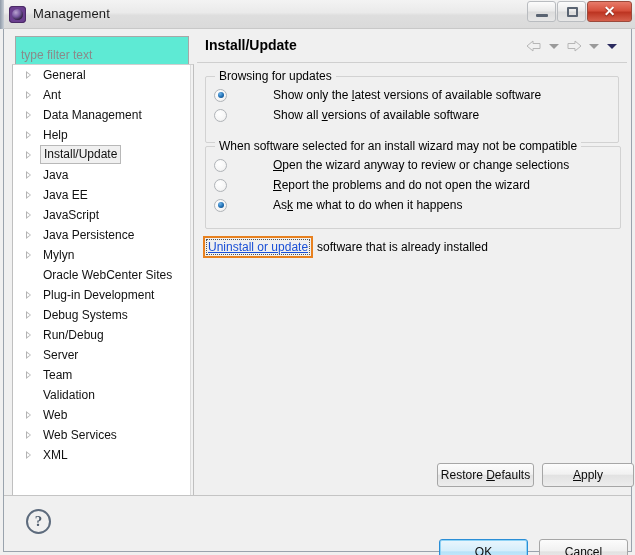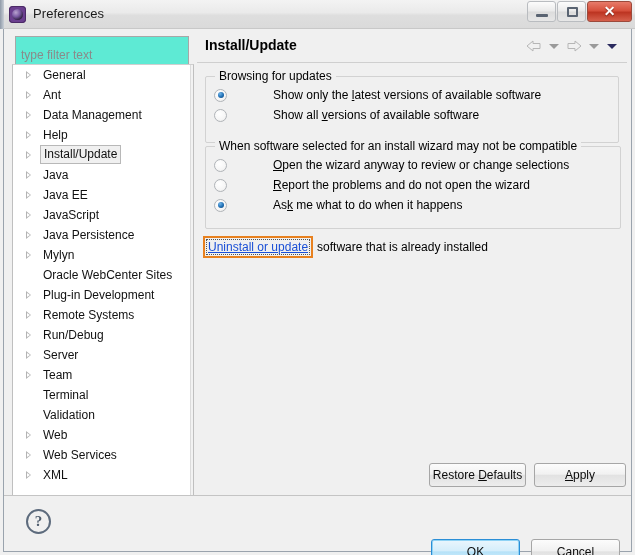--- a/index.html
+++ b/index.html
@@ -365,20 +365,21 @@
     box-sizing: border-box;
     border: 1px solid #a6a6a6;
     border-radius: 3px;
     background: linear-gradient(to bottom, #fcfcfc 0%, #f1f1f1 46%, #e2e2e2 52%, #ededed 100%);
     font-family: "Liberation Sans", sans-serif;
     font-size: 12px;
     color: #0b0b0b;
     text-align: center;
     cursor: default;
     padding: 0;
+    margin-left: 8px;
   }
   .btn.default {
     border: 1px solid #2a8ed6;
     background: linear-gradient(to bottom, #eaf6fd 0%, #d5eefb 46%, #b6e2f8 52%, #d4effd 100%);
     box-shadow: 0 0 0 1px #8fd3f5 inset;
   }
   #btn-restore {
     position: absolute;
     left: 232px; top: 430px;
     width: 97px; height: 24px;
@@ -433,21 +434,21 @@
 </head>
 <body>
 
 <div id="window">
 
   <div class="titlebar">
     <div class="titlebar-frame-left"></div>
     <div class="win-icon">
       <div class="cog"></div>
     </div>
-    <div class="win-title">Preferences</div>
+    <div class="win-title">Management</div>
     <div class="winbtns">
       <div class="winbtn">
           <div class="glyph-min"></div>
         </div>
       <div class="winbtn">
           <div class="glyph-max"></div>
         </div>
       <div class="winbtn close">
           <div class="glyph-close">✕</div>
         </div>
@@ -470,25 +471,24 @@
             <div class="tree-item"><span class="arrow"></span><span class="label">Data Management</span></div>
             <div class="tree-item"><span class="arrow"></span><span class="label">Help</span></div>
             <div class="tree-item selected"><span class="arrow"></span><span class="label">Install/Update</span></div>
             <div class="tree-item"><span class="arrow"></span><span class="label">Java</span></div>
             <div class="tree-item"><span class="arrow"></span><span class="label">Java EE</span></div>
             <div class="tree-item"><span class="arrow"></span><span class="label">JavaScript</span></div>
             <div class="tree-item"><span class="arrow"></span><span class="label">Java Persistence</span></div>
             <div class="tree-item"><span class="arrow"></span><span class="label">Mylyn</span></div>
             <div class="tree-item"><span class="label">Oracle WebCenter Sites</span></div>
             <div class="tree-item"><span class="arrow"></span><span class="label">Plug-in Development</span></div>
-            <div class="tree-item"><span class="arrow"></span><span class="label">Remote Systems</span></div>
+            <div class="tree-item"><span class="arrow"></span><span class="label">Debug Systems</span></div>
             <div class="tree-item"><span class="arrow"></span><span class="label">Run/Debug</span></div>
             <div class="tree-item"><span class="arrow"></span><span class="label">Server</span></div>
             <div class="tree-item"><span class="arrow"></span><span class="label">Team</span></div>
-            <div class="tree-item"><span class="label">Terminal</span></div>
             <div class="tree-item"><span class="label">Validation</span></div>
             <div class="tree-item"><span class="arrow"></span><span class="label">Web</span></div>
             <div class="tree-item"><span class="arrow"></span><span class="label">Web Services</span></div>
             <div class="tree-item"><span class="arrow"></span><span class="label">XML</span></div>
           </div>
       </div>
 
       <div class="right-pane">
 
         <div class="pane-header">

